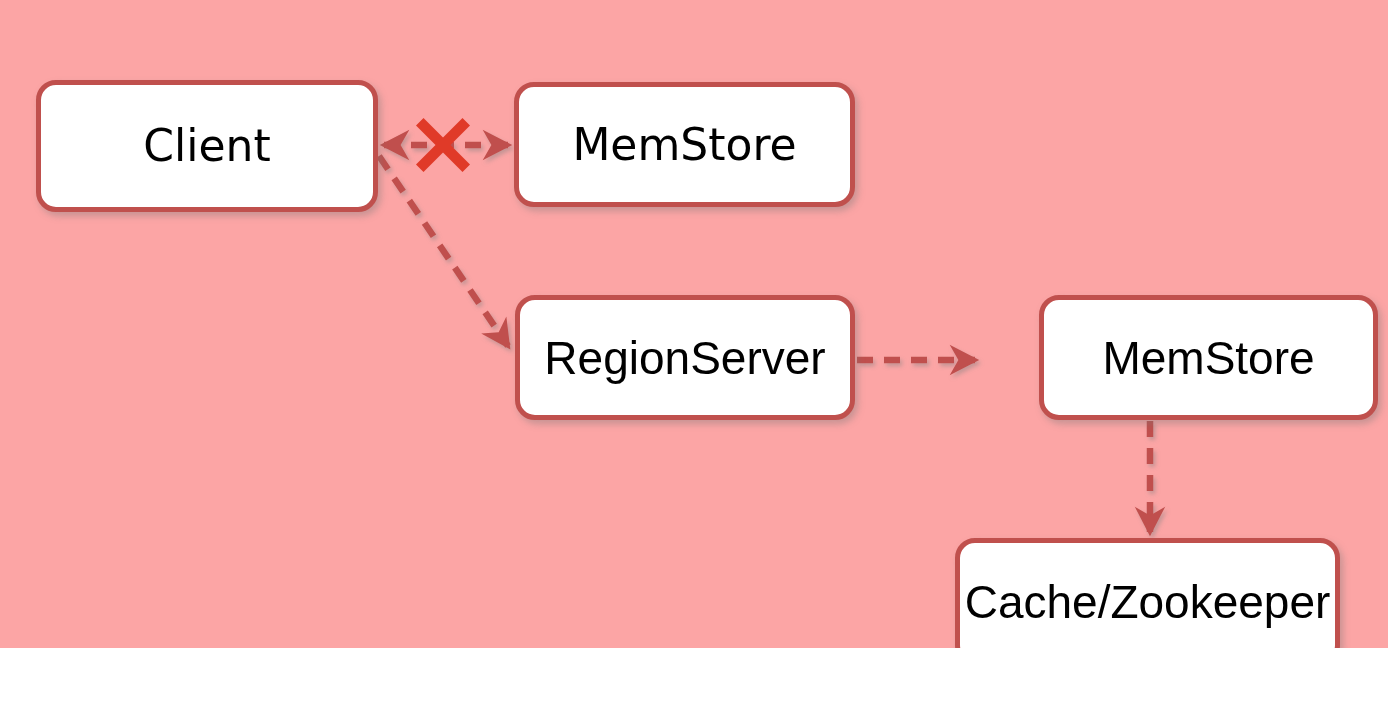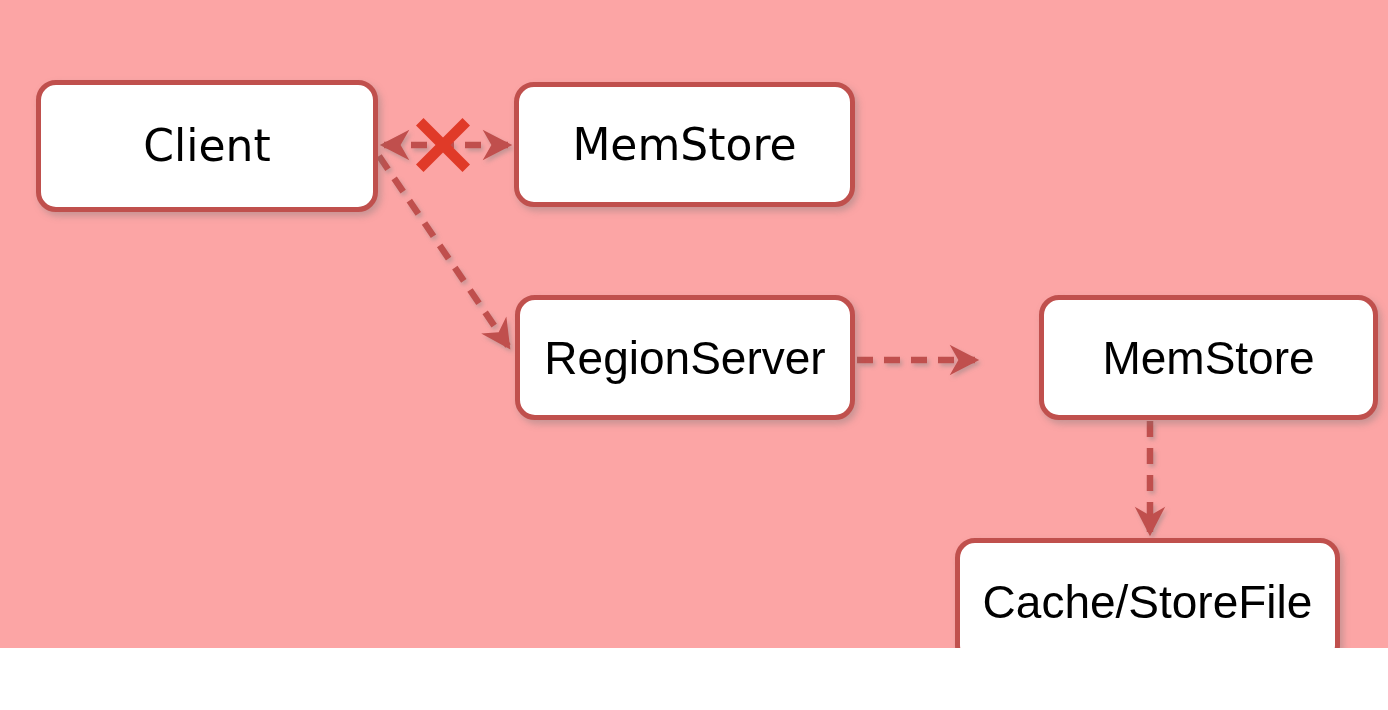--- a/index.html
+++ b/index.html
@@ -114,16 +114,16 @@
 
   <div class="node font-grotesque" id="node-regionserver">
     <span class="node-label">RegionServer</span>
   </div>
 
   <div class="node font-grotesque" id="node-memstore">
     <span class="node-label">MemStore</span>
   </div>
 
   <div class="node font-grotesque" id="node-cachestore">
-    <span class="node-label">Cache/StoreFile</span>
+    <span class="node-label">Cache/Zookeeper</span>
   </div>
 
 </div>
 
 </body></html>

